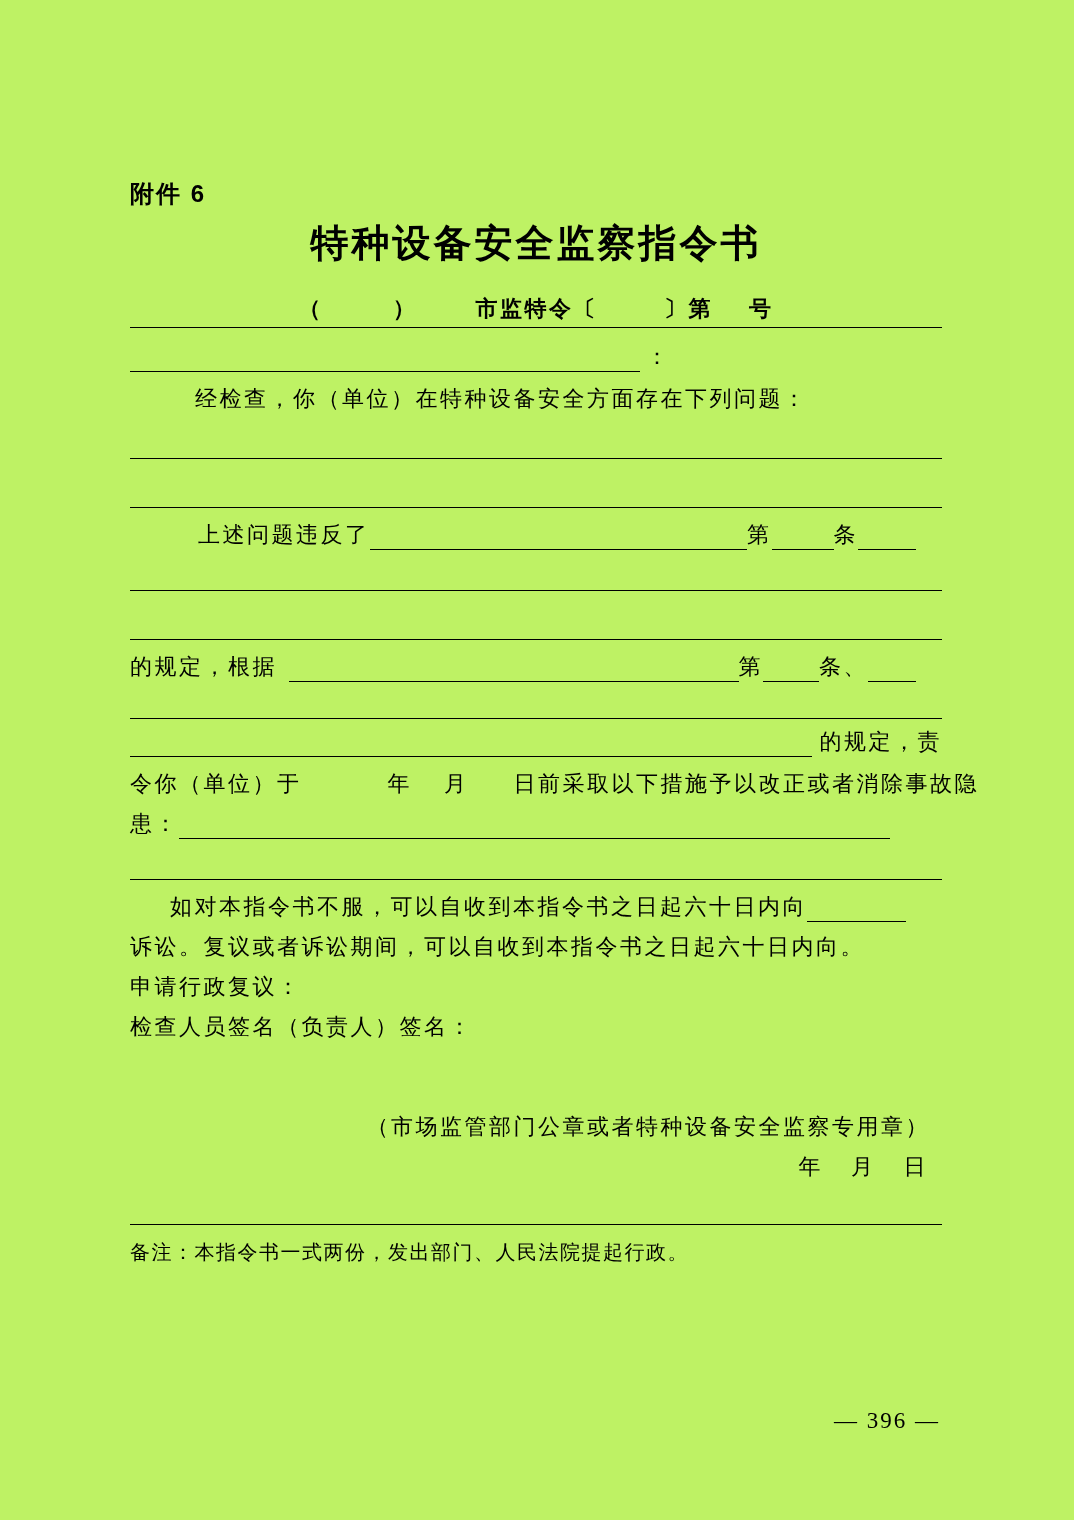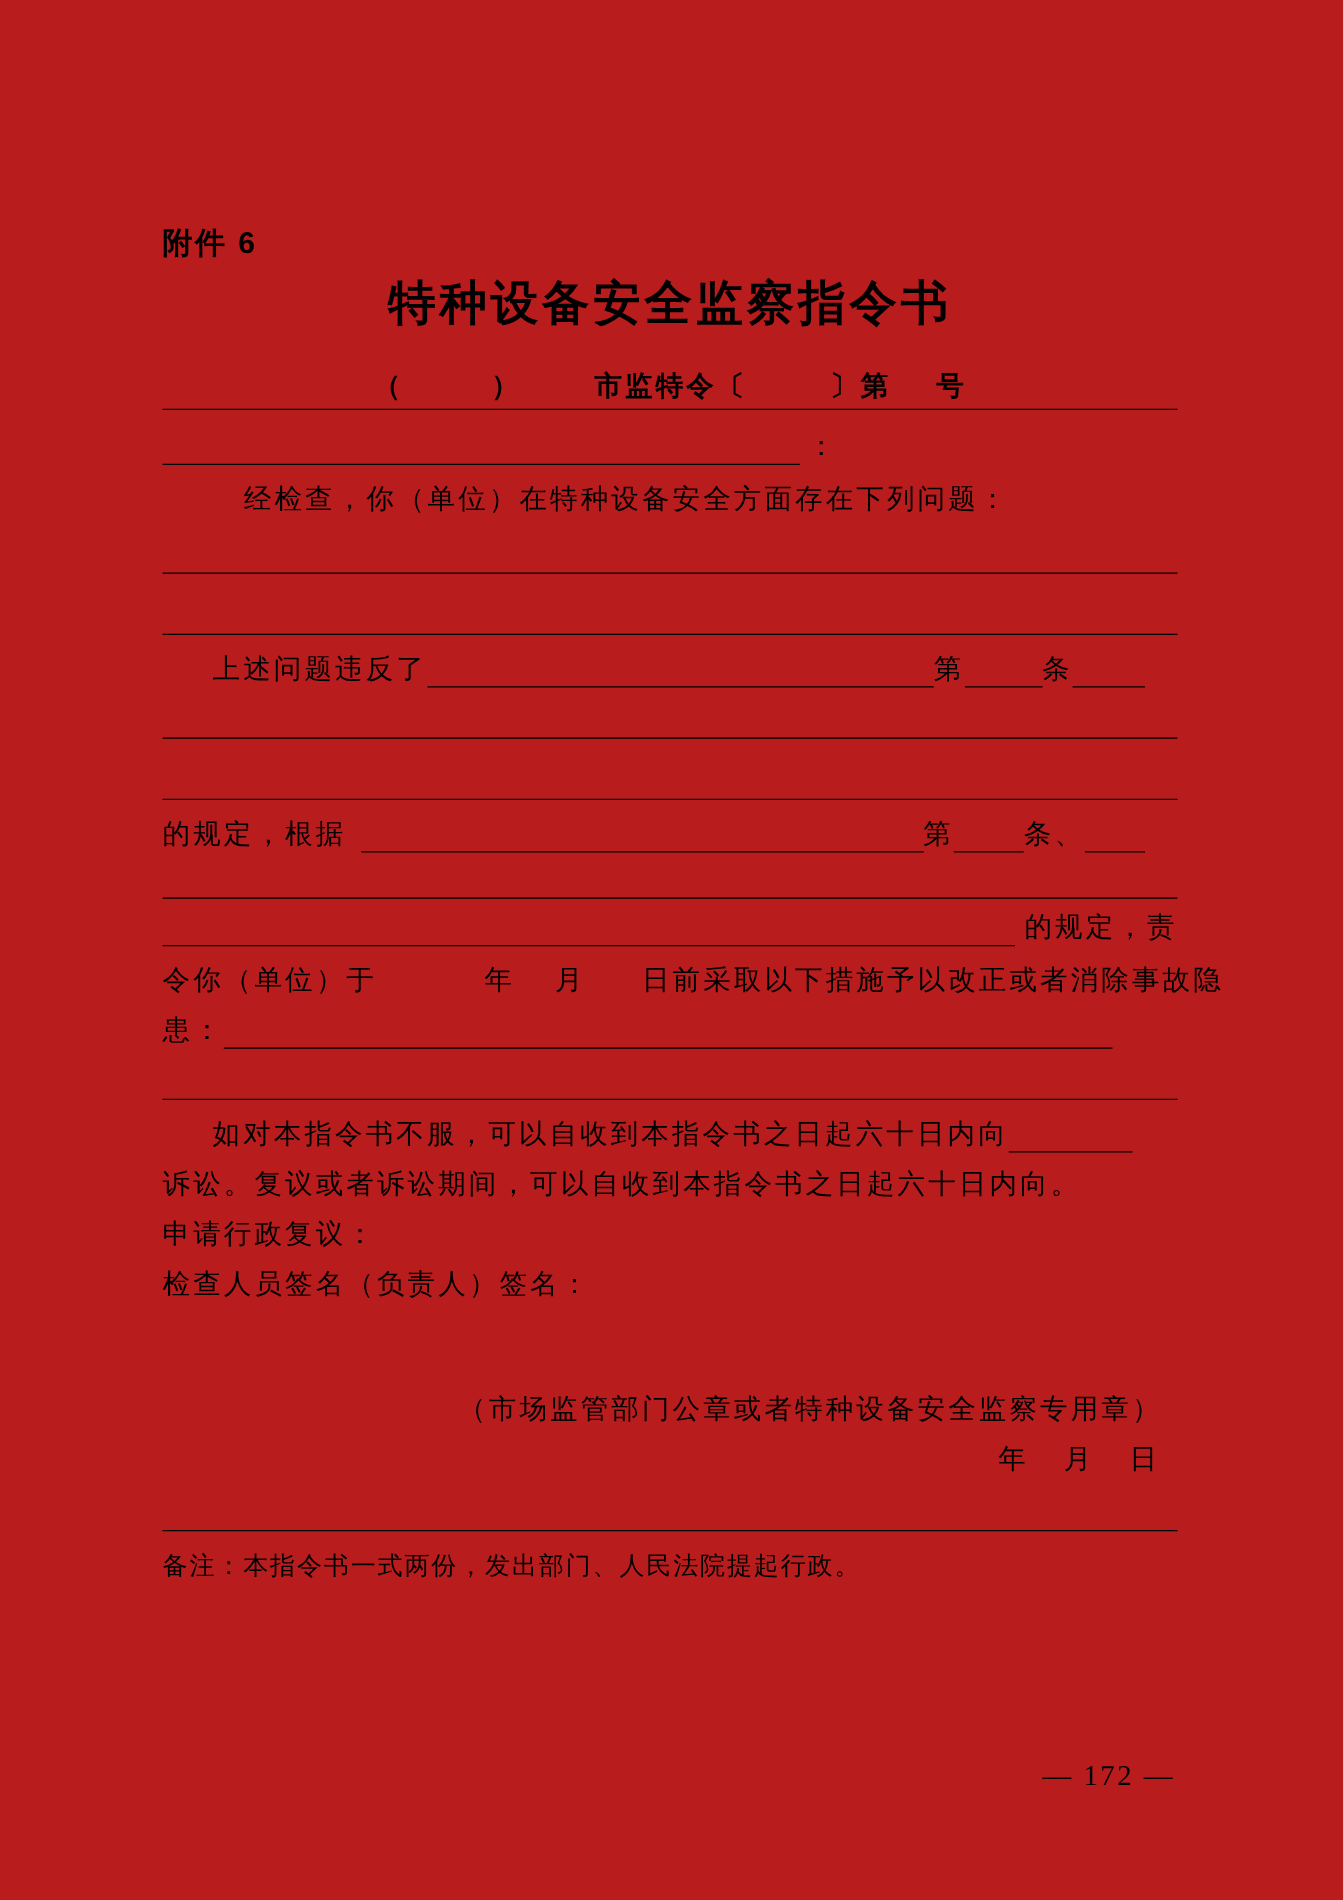--- a/index.html
+++ b/index.html
@@ -1,19 +1,19 @@
 <!DOCTYPE html>
 <html lang="zh"><head>
 <meta charset="utf-8">
 <style>
   html,body { margin:0; padding:0; background:#ffffff; }
   .page {
     position:relative;
     width:1074px; height:1520px;
-    background:#b91c1c;
+    background:#bef264;
     color:#000;
     font-family:"Liberation Serif","DejaVu Serif",serif;
     overflow:hidden;
   }
   .content { position:absolute; left:130px; top:178px; width:812px; }
 
   .attachment {
     font-family:"Liberation Sans","DejaVu Sans",sans-serif;
     font-weight:bold; font-size:24px; height:32px; letter-spacing:2px;
   }
@@ -79,21 +79,21 @@
     </div>
 
     <div class="row" style="height:42px">
       <span style="margin-left:65px">经检查，你（单位）在特种设备安全方面存在下列问题：</span>
     </div>
 
     <div class="rule" style="height:44px"></div>
     <div class="rule" style="height:48px"></div>
 
     <div class="row" style="height:42px">
-      <span style="margin-left:40px">上述问题违反了</span>
+      <span style="margin-left:68px">上述问题违反了</span>
       <span class="fill"></span>
       <span>第</span>
       <span class="bl" style="width:62px"></span>
       <span>条</span>
       <span class="bl" style="width:58px;margin-right:26px"></span>
     </div>
 
     <div class="rule" style="height:40px"></div>
     <div class="rule" style="height:48px"></div>
 
@@ -158,14 +158,14 @@
     </div>
 
     <div style="height:42px"></div>
 
     <div class="divider"></div>
 
     <div class="note">备注：本指令书一式两份，发出部门、人民法院提起行政。</div>
 
   </div>
 
-  <div class="pagenum">— 172 —</div>
+  <div class="pagenum">— 396 —</div>
 </div>
 
 </body></html>

